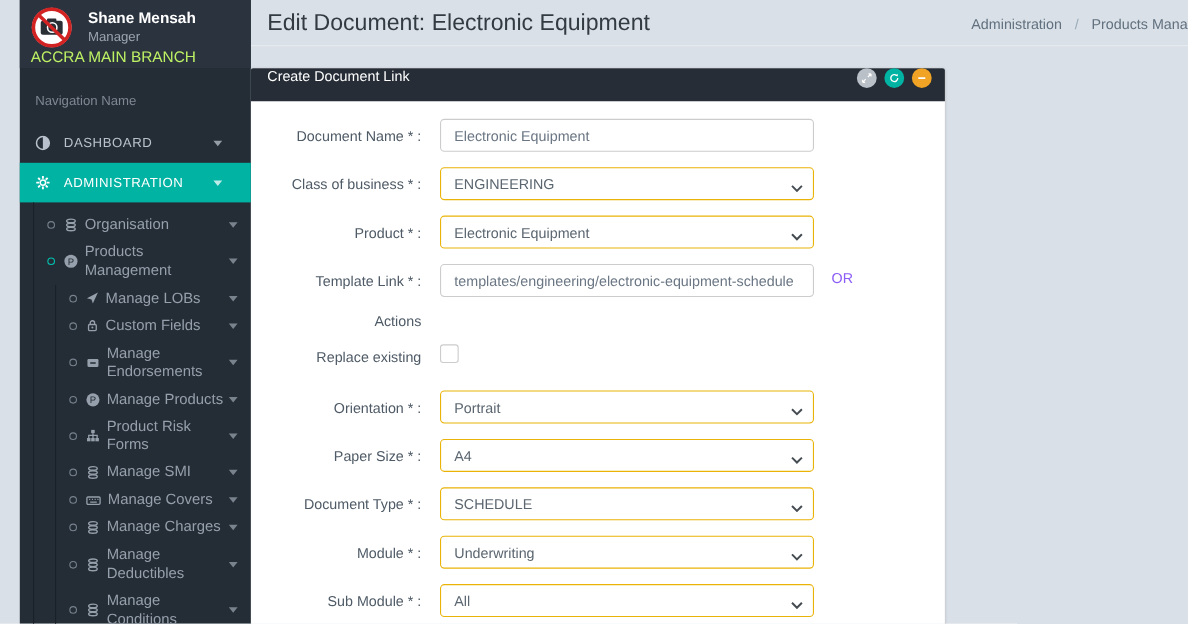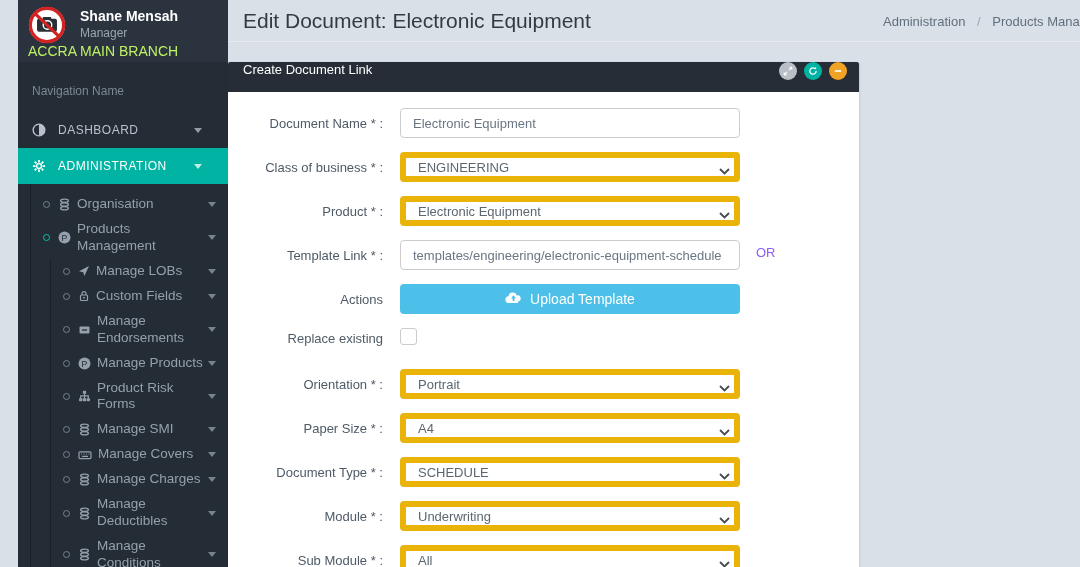--- a/index.html
+++ b/index.html
@@ -62,21 +62,21 @@
 
   .form { padding-top:16px; }
   .form-row { display:flex; align-items:center; margin-bottom:14px; }
   .form-row.checkbox-row { margin-bottom:20px; }
   .f-label { width:155px; text-align:right; margin-right:17px; font-size:13px;
     color:#4e5a66; flex-shrink:0; }
   .control { width:340px; position:relative; }
   .txt { width:100%; height:30px; border:1px solid #ccc; border-radius:4px;
     padding:0 12px; font-size:13px; color:#6a7683;
     font-family:"Liberation Sans","DejaVu Sans",sans-serif; outline:none; }
-  .select { width:100%; height:30px; border:6px solid #eab308; border-radius:4px;
+  .select { width:100%; height:30px; border:1px solid #eab308; border-radius:4px;
     display:flex; align-items:center; padding:0 28px 0 12px; font-size:13px;
     color:#5b6670; cursor:pointer; background:#fff; }
   .select .chev { position:absolute; right:10px; top:11px; }
   .btn-upload { width:100%; height:30px; background:#4cc0e8; border:none;
     border-radius:4px; color:#fff; font-size:14px; display:flex; align-items:center;
     justify-content:center; gap:8px; cursor:pointer;
     font-family:"Liberation Sans","DejaVu Sans",sans-serif; }
   .checkbox { display:inline-block; width:17px; height:17px; border:1px solid #ccc;
     border-radius:3px; background:#fff; cursor:pointer; }
   .suffix-or { margin-left:16px; font-size:13px; color:#8b5cf6; align-self:flex-start;
@@ -329,29 +329,20 @@
             </div>
           </span>
         </div>
         <div class="form-row">
           <span class="f-label">Template Link * :</span>
           <span class="control"><input class="txt" type="text" value="templates/engineering/electronic-equipment-schedule" style=""></span>
           <span class="suffix-or">OR</span>
         </div>
         <div class="form-row">
           <span class="f-label">Actions</span>
-          <span class="control">
-            <button class="btn-upload">
-              <span><svg width="17" height="13" viewBox="0 0 17 13">
-                  <path d="M4 12A3.4 3.4 0 0 1 3.6 5.2 4.2 4.2 0 0 1 11.8 4.4 3.1 3.1 0 0 1 13.4 10.4 3 3 0 0 1 12.6 12Z" fill="#fff"></path>
-                  <path d="M8.5 4.2 11 7.2H9.4V10H7.6V7.2H6Z" fill="#4cc0e8"></path>
-                </svg></span>
-              <span>Upload Template</span>
-            </button>
-          </span>
         </div>
         <div class="form-row checkbox-row">
           <span class="f-label">Replace existing</span>
           <span class="control"><span class="checkbox" role="checkbox" aria-checked="false"></span></span>
         </div>
         <div class="form-row">
           <span class="f-label">Orientation * :</span>
           <span class="control">
             <div class="select">
               <span>Portrait</span>

